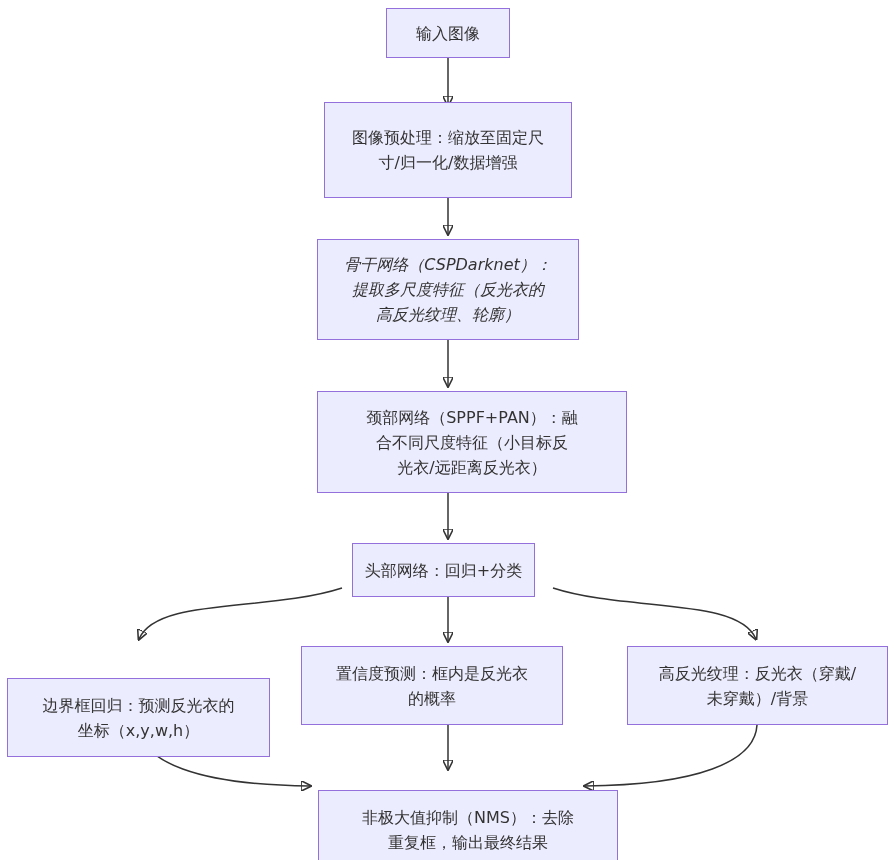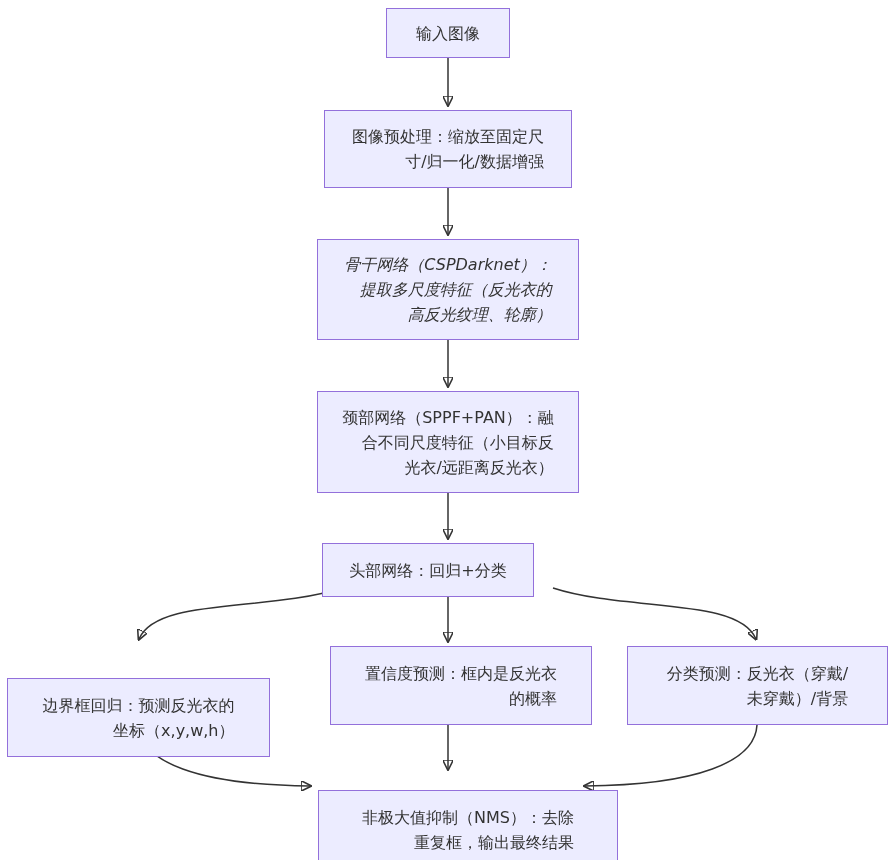--- a/index.html
+++ b/index.html
@@ -31,21 +31,21 @@
     position: absolute;
     box-sizing: border-box;
     background: #ECECFF;
     border: 1px solid #9370DB;
     color: #333333;
     font-size: 16px;
     line-height: 25px;
     display: flex;
     align-items: center;
     justify-content: center;
-    text-align: right;
+    text-align: center;
     white-space: pre-line;
     padding: 2px 8px;
   }
 </style>
 </head>
 <body>
 
 <div class="canvas">
 
   <svg class="edges" width="895" height="860" viewBox="0 0 895 860">
@@ -61,38 +61,38 @@
     <path d="M342,588 C268,612 157,597 139,639" marker-end="url(#arrowhead)"></path>
     <path d="M448,597 L448,641" marker-end="url(#arrowhead)"></path>
     <path d="M553,588 C627,612 738,597 756,639" marker-end="url(#arrowhead)"></path>
     <path d="M138,725 C140,762 198,785 310,786" marker-end="url(#arrowhead)"></path>
     <path d="M448,725 L448,769" marker-end="url(#arrowhead)"></path>
     <path d="M757,725 C755,762 697,785 585,786" marker-end="url(#arrowhead)"></path>
   </svg>
 
   <div class="node" style="left:386px; top:8px; width:124px; height:50px;">输入图像</div>
 
-  <div class="node" style="left:324px; top:110px; width:248px; height:78px;">图像预处理：缩放至固定尺
+  <div class="node" style="left:324px; top:102px; width:248px; height:96px;">图像预处理：缩放至固定尺
 寸/归一化/数据增强</div>
 
   <div class="node" style="left:317px; top:239px; width:262px; height:101px;font-style:italic;">骨干网络（CSPDarknet）：
 提取多尺度特征（反光衣的
 高反光纹理、轮廓）</div>
 
-  <div class="node" style="left:317px; top:391px; width:262px; height:102px;">颈部网络（SPPF+PAN）：融
+  <div class="node" style="left:317px; top:391px; width:310px; height:102px;">颈部网络（SPPF+PAN）：融
 合不同尺度特征（小目标反
 光衣/远距离反光衣）</div>
 
-  <div class="node" style="left:322px; top:543px; width:212px; height:54px;">头部网络：回归+分类</div>
+  <div class="node" style="left:352px; top:543px; width:183px; height:54px;">头部网络：回归+分类</div>
 
   <div class="node" style="left:7px; top:646px; width:263px; height:79px;margin-top:32px;">边界框回归：预测反光衣的
 坐标（x,y,w,h）</div>
 
-  <div class="node" style="left:330px; top:646px; width:262px; height:79px;">置信度预测：框内是反光衣
+  <div class="node" style="left:301px; top:646px; width:262px; height:79px;">置信度预测：框内是反光衣
 的概率</div>
 
-  <div class="node" style="left:627px; top:646px; width:261px; height:79px;">分类预测：反光衣（穿戴/
+  <div class="node" style="left:627px; top:646px; width:261px; height:79px;">高反光纹理：反光衣（穿戴/
 未穿戴）/背景</div>
 
   <div class="node" style="left:318px; top:790px; width:300px; height:79px;">非极大值抑制（NMS）：去除
 重复框，输出最终结果</div>
 
 </div>
 
 </body></html>

